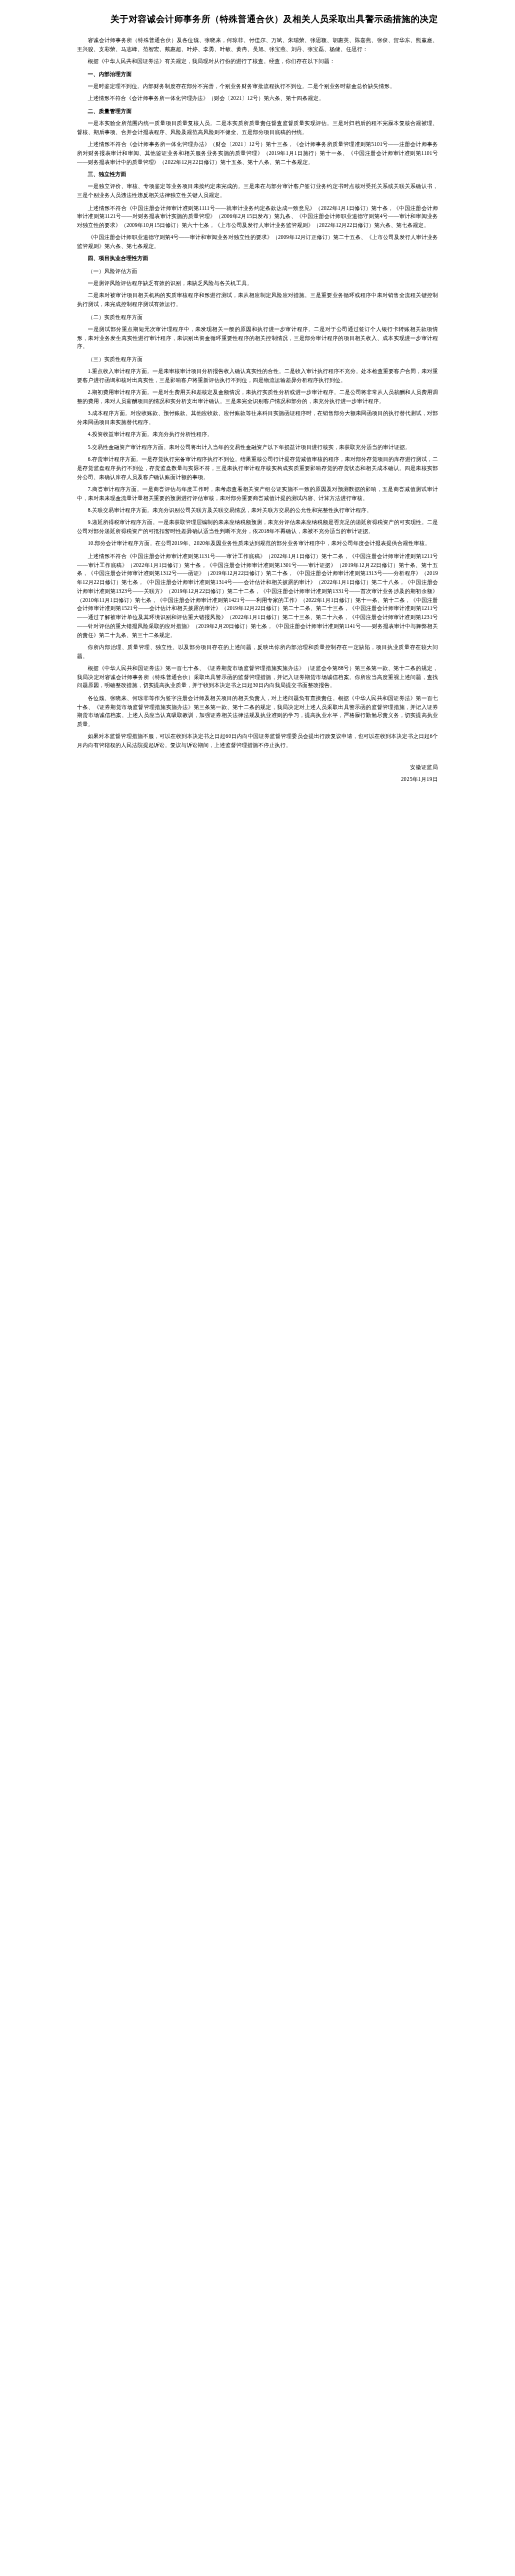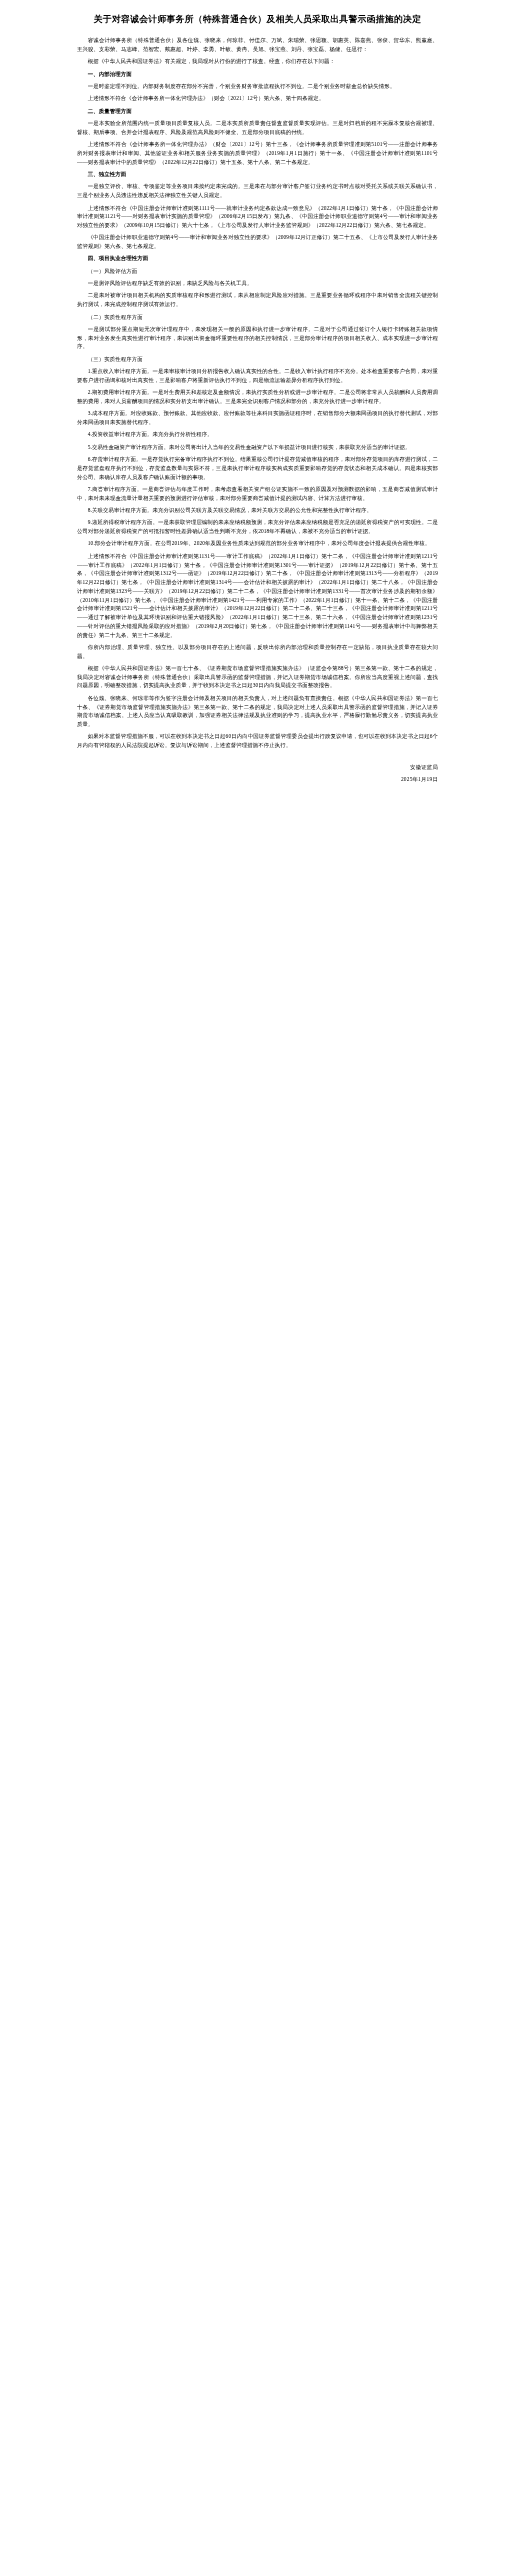--- a/index.html
+++ b/index.html
@@ -16,21 +16,21 @@
     width: 515px;
     box-sizing: border-box;
     padding: 13.4px 77px 20.6px 77px;
     background: #ffffff;
   }
   .doc-title {
     font-family: "Liberation Sans", "DejaVu Sans", sans-serif;
     font-weight: bold;
     font-size: 8.8px;
     line-height: 1.55;
-    text-align: center;
+    text-align: right;
     letter-spacing: 0.3px;
     margin: 0 0 9.3px 0;
     color: #000;
   }
   p {
     margin: 0 0 3.6px 0;
     font-size: 5.4px;
     line-height: 1.62;
     text-align: justify;
     letter-spacing: 0.1px;

